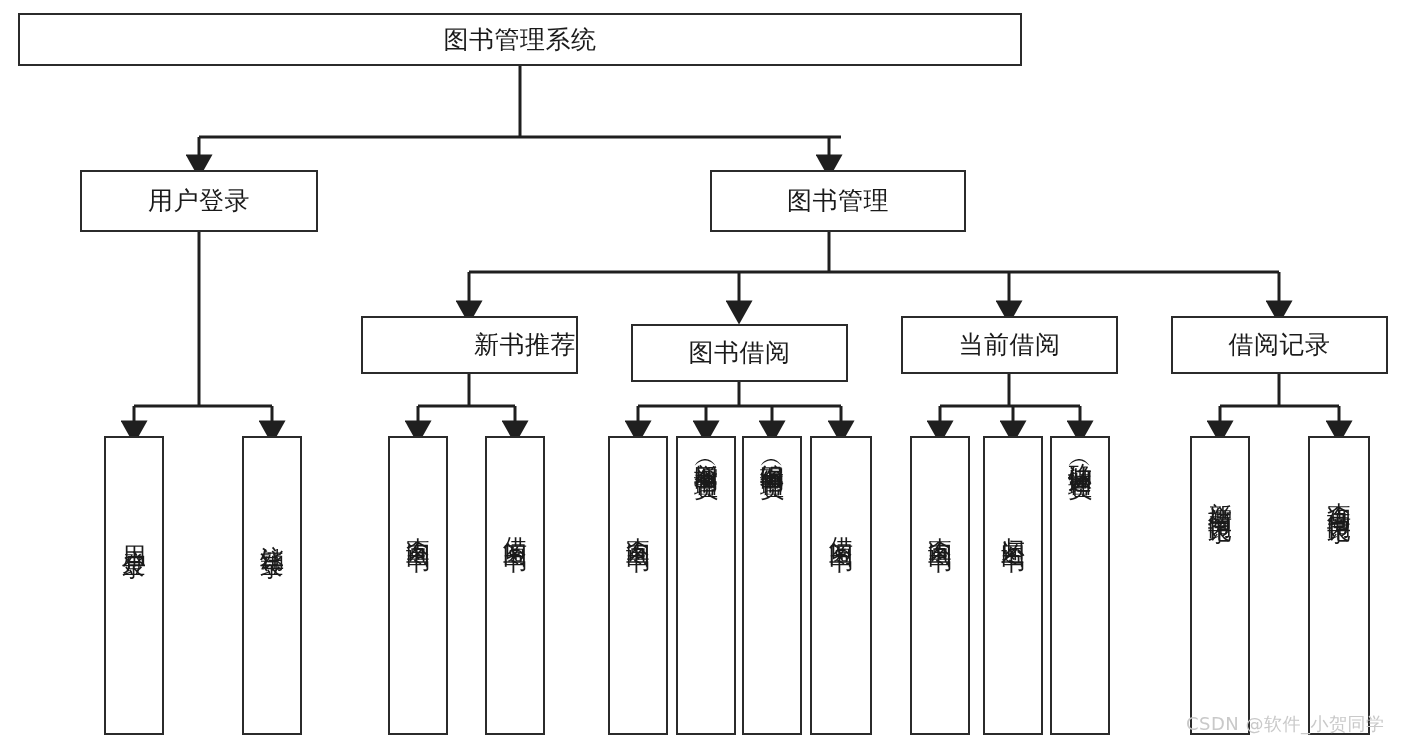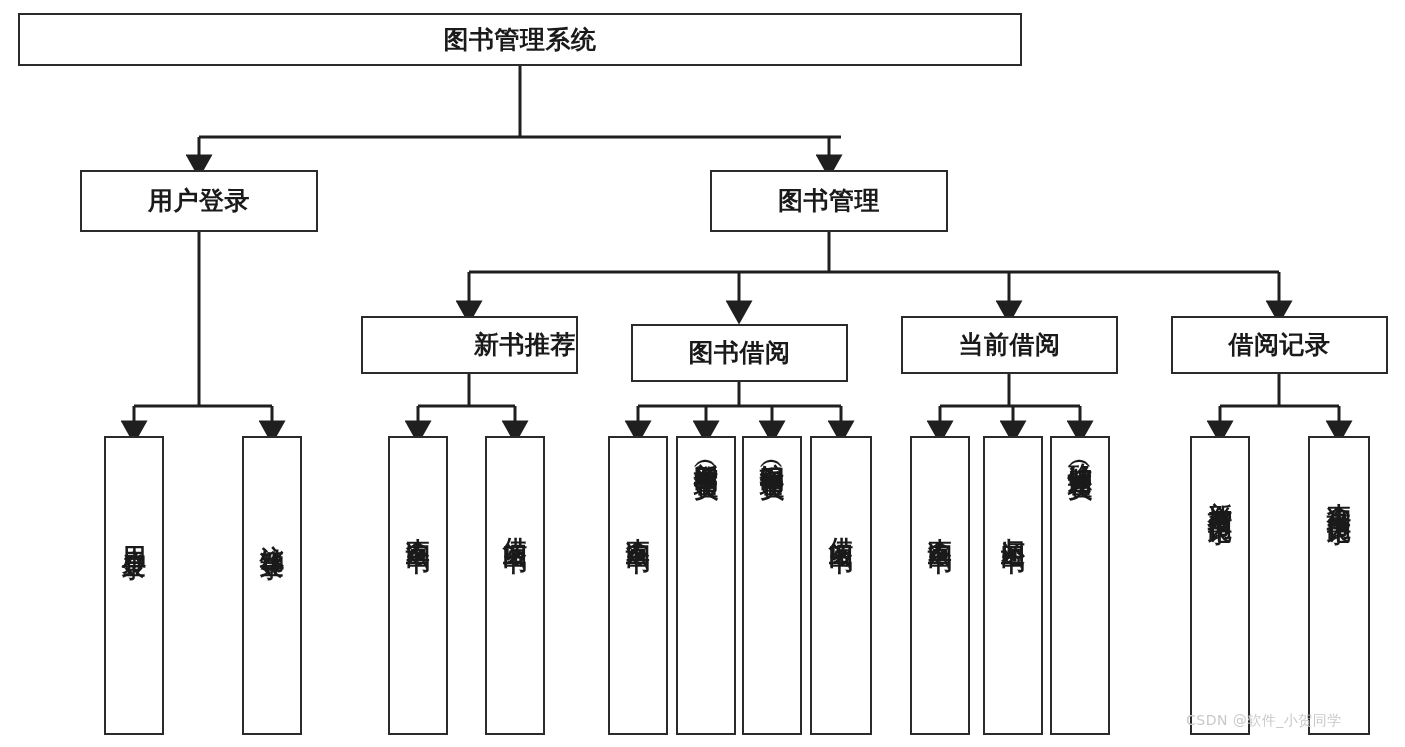--- a/index.html
+++ b/index.html
@@ -34,21 +34,20 @@
     display: flex;
     align-items: center;
     justify-content: center;
     z-index: 2;
   }
   .node .label {
     color: #1a1a1a;
     text-align: center;
     line-height: 1.18;
     white-space: nowrap;
-    font-weight: bold;
   }
   
   .node.horiz .label {
     font-size: 25px;
     letter-spacing: 0.5px;
   }
   .node.root .label {
     font-size: 25px;
   }
   
@@ -65,21 +64,21 @@
     white-space: nowrap;
     height: auto;
   }
   .node.vert.tall .label {
     letter-spacing: 2px;
   }
   .watermark {
     position: absolute;
     left: 1186px;
     top: 712px;
-    font-size: 14px;
+    font-size: 18px;
     color: #c9c9c9;
     letter-spacing: 0.5px;
     z-index: 5;
     white-space: nowrap;
     font-family: "DejaVu Sans", "Liberation Sans", sans-serif;
   }
 </style>
 </head>
 <body>
 
@@ -135,21 +134,21 @@
     </g>
   </svg>
 
   <div class="node root horiz" style="left:18px; top:13px; width:1004px; height:53px;">
     <span class="label">图书管理系统</span>
   </div>
 
   <div class="node horiz" style="left:80px; top:170px; width:238px; height:62px;">
     <span class="label">用户登录</span>
   </div>
-  <div class="node horiz" style="left:710px; top:170px; width:238px; height:62px;">
+  <div class="node horiz" style="left:710px; top:170px; width:256px; height:62px;">
     <span class="label">图书管理</span>
   </div>
 
   <div class="node horiz" style="left:361px; top:316px; width:217px; height:58px;justify-content:flex-end;">
     <span class="label">新书推荐</span>
   </div>
   <div class="node horiz" style="left:631px; top:316px; width:217px; height:58px;margin-top:8px;">
     <span class="label">图书借阅</span>
   </div>
   <div class="node horiz" style="left:1171px; top:316px; width:217px; height:58px;">

